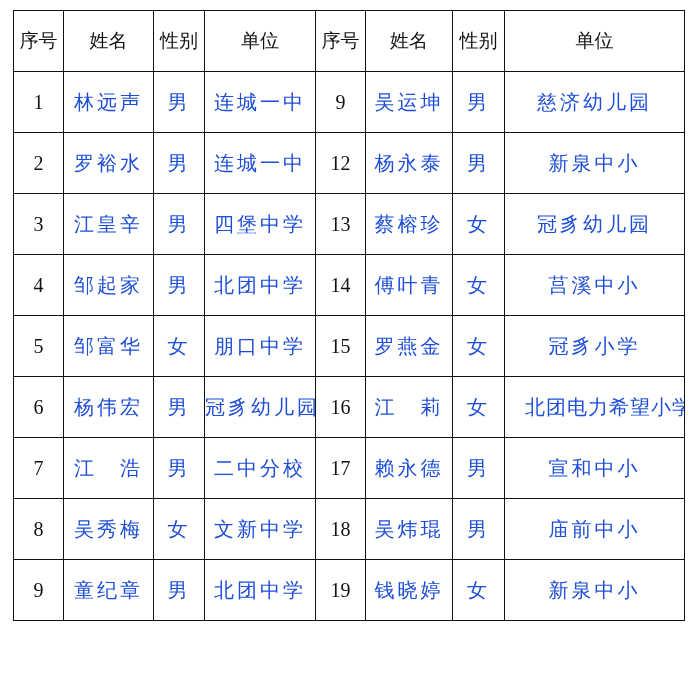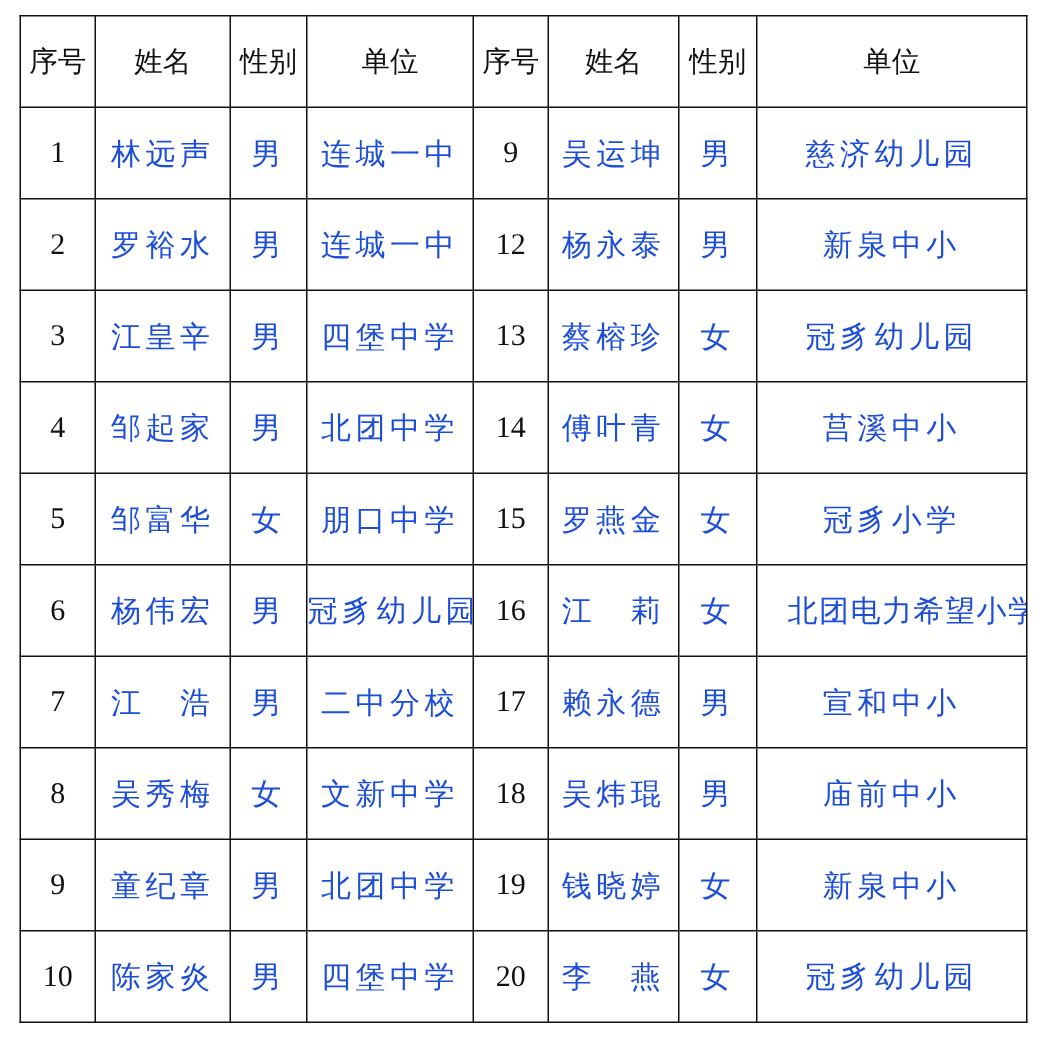--- a/index.html
+++ b/index.html
@@ -162,24 +162,14 @@
     <tr>
       <td class="num">9</td>
       <td class="cjk">童纪章</td>
       <td class="cjk">男</td>
       <td class="cjk">北团中学</td>
       <td class="num">19</td>
       <td class="cjk">钱晓婷</td>
       <td class="cjk">女</td>
       <td class="cjk">新泉中小</td>
     </tr>
-    <tr>
-      <td class="num">10</td>
-      <td class="cjk">陈家炎</td>
-      <td class="cjk">男</td>
-      <td class="cjk">四堡中学</td>
-      <td class="num">20</td>
-      <td class="cjk">李　燕</td>
-      <td class="cjk">女</td>
-      <td class="cjk">冠豸幼儿园</td>
-    </tr>
   </tbody>
 </table>
 
 </body></html>

